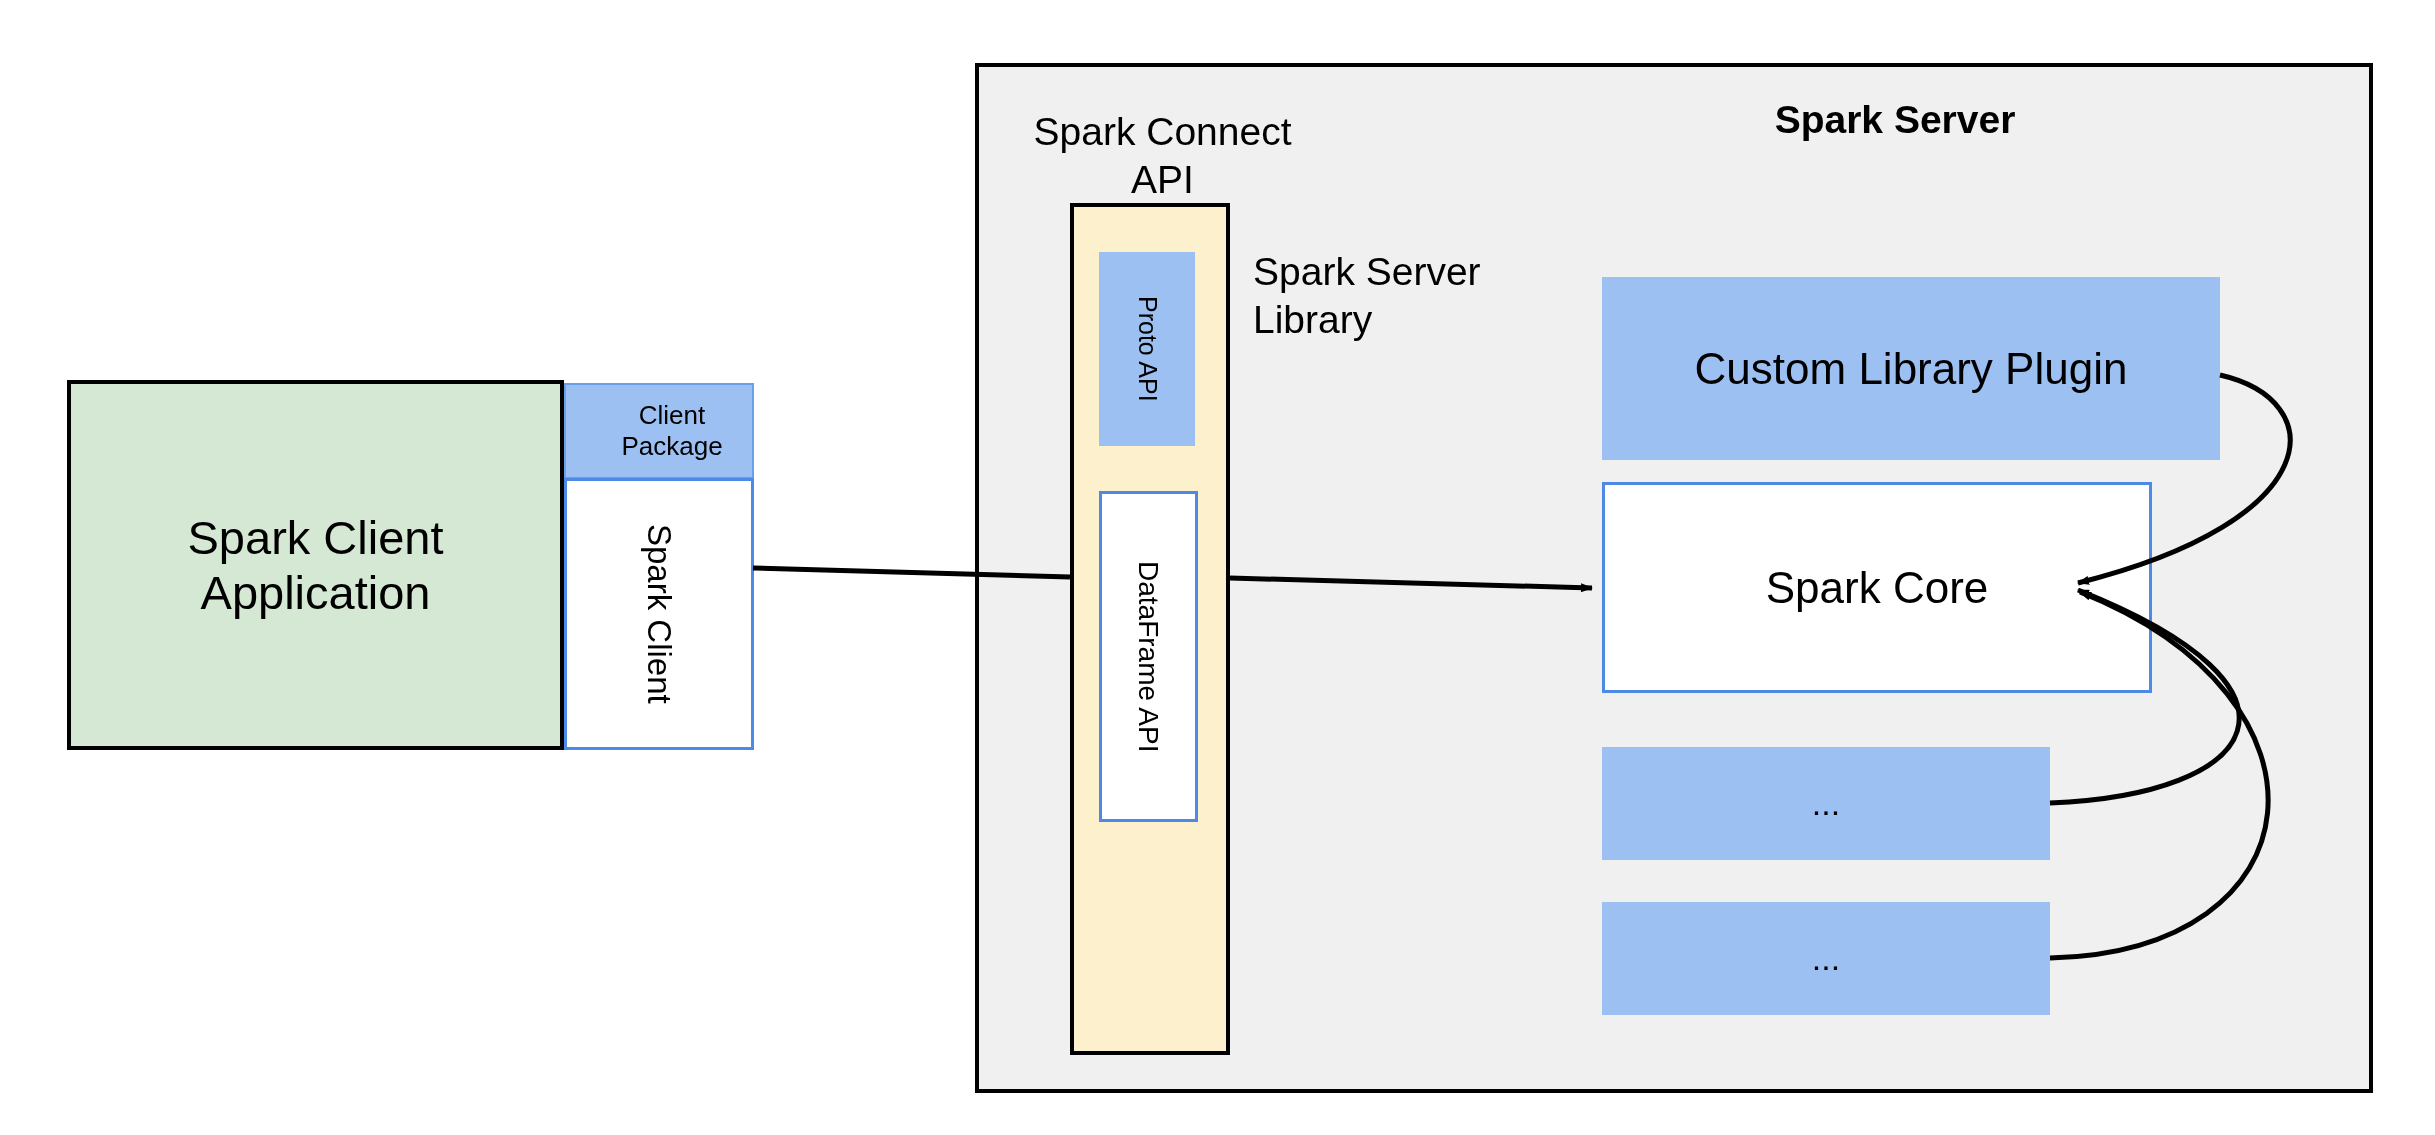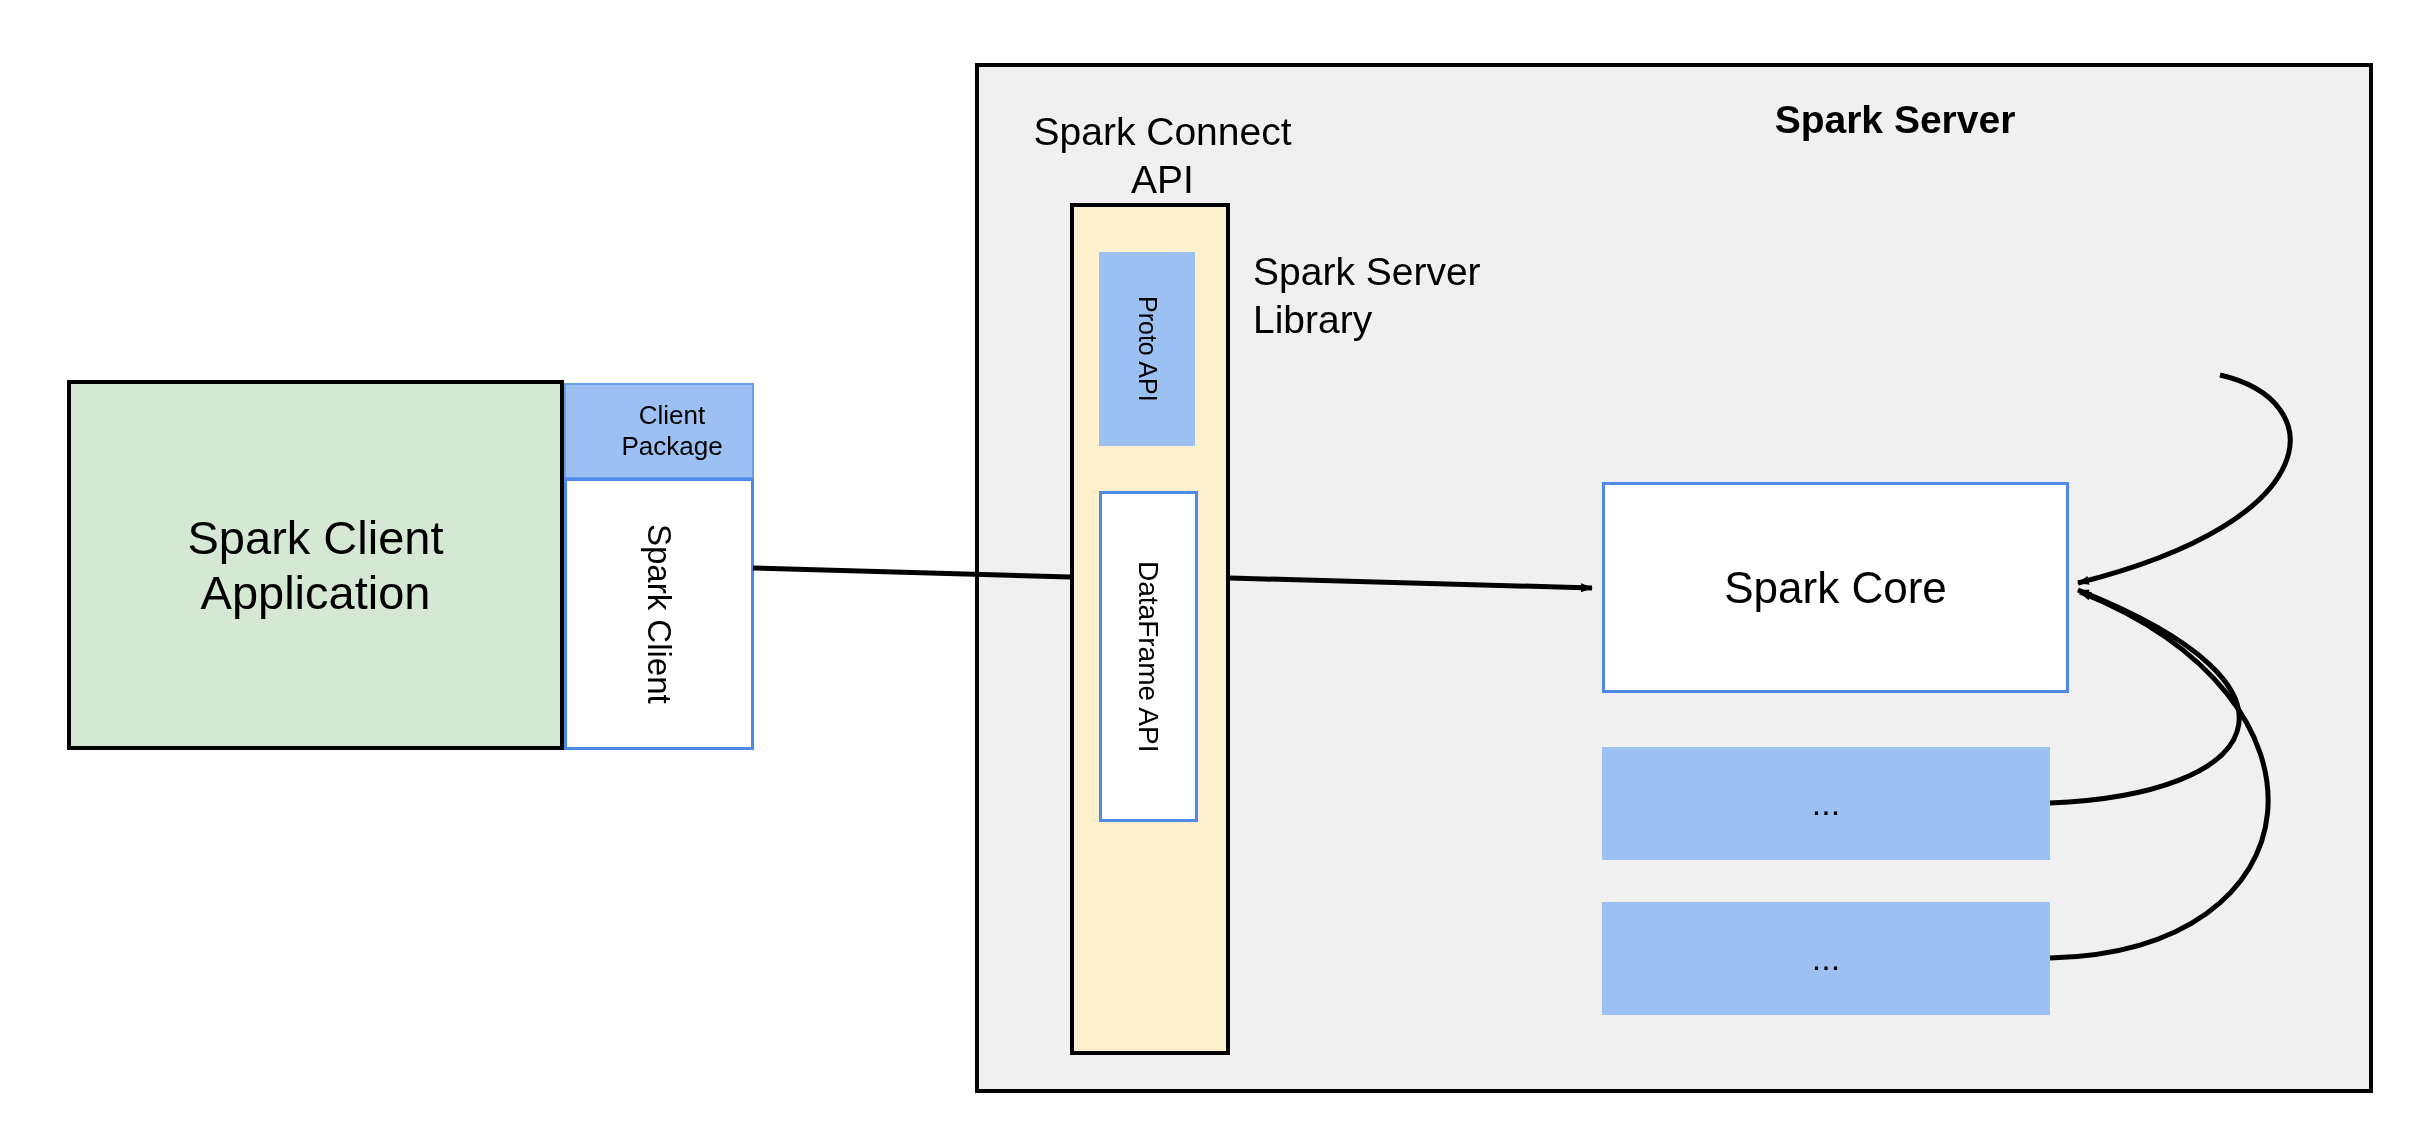--- a/index.html
+++ b/index.html
@@ -123,21 +123,21 @@
   }
   #dataframe-api-label { font-size: 28px; }
 
   #custom-library-plugin-box {
     left: 1602px; top: 277px; width: 618px; height: 183px;
     background: #9dc0f3;
     font-size: 44px;
     z-index: 3;
   }
   #spark-core-box {
-    left: 1602px; top: 482px; width: 467px; height: 211px;
+    left: 1602px; top: 482px; width: 550px; height: 211px;
     background: #ffffff;
     border: 3px solid #4d8ae8;
     font-size: 44px;
     z-index: 3;
   }
   #ellipsis-box-1 {
     left: 1602px; top: 747px; width: 448px; height: 113px;
     background: #9dc0f3;
     font-size: 34px;
     z-index: 3;
@@ -175,20 +175,23 @@
   <div class="box" id="connect-api-container"></div>
 
   <div class="box" id="proto-api-box">
     <span class="vtext" id="proto-api-label">Proto API</span>
   </div>
 
   <div class="box" id="dataframe-api-box">
     <span class="vtext" id="dataframe-api-label">DataFrame API</span>
   </div>
 
+  <div class="box" id="custom-library-plugin-box">
+    <span>Custom Library Plugin</span>
+  </div>
 
   <div class="box" id="spark-core-box">
     <span>Spark Core</span>
   </div>
 
   <div class="box" id="ellipsis-box-1">
     <span>...</span>
   </div>
 
   <div class="box" id="ellipsis-box-2">

